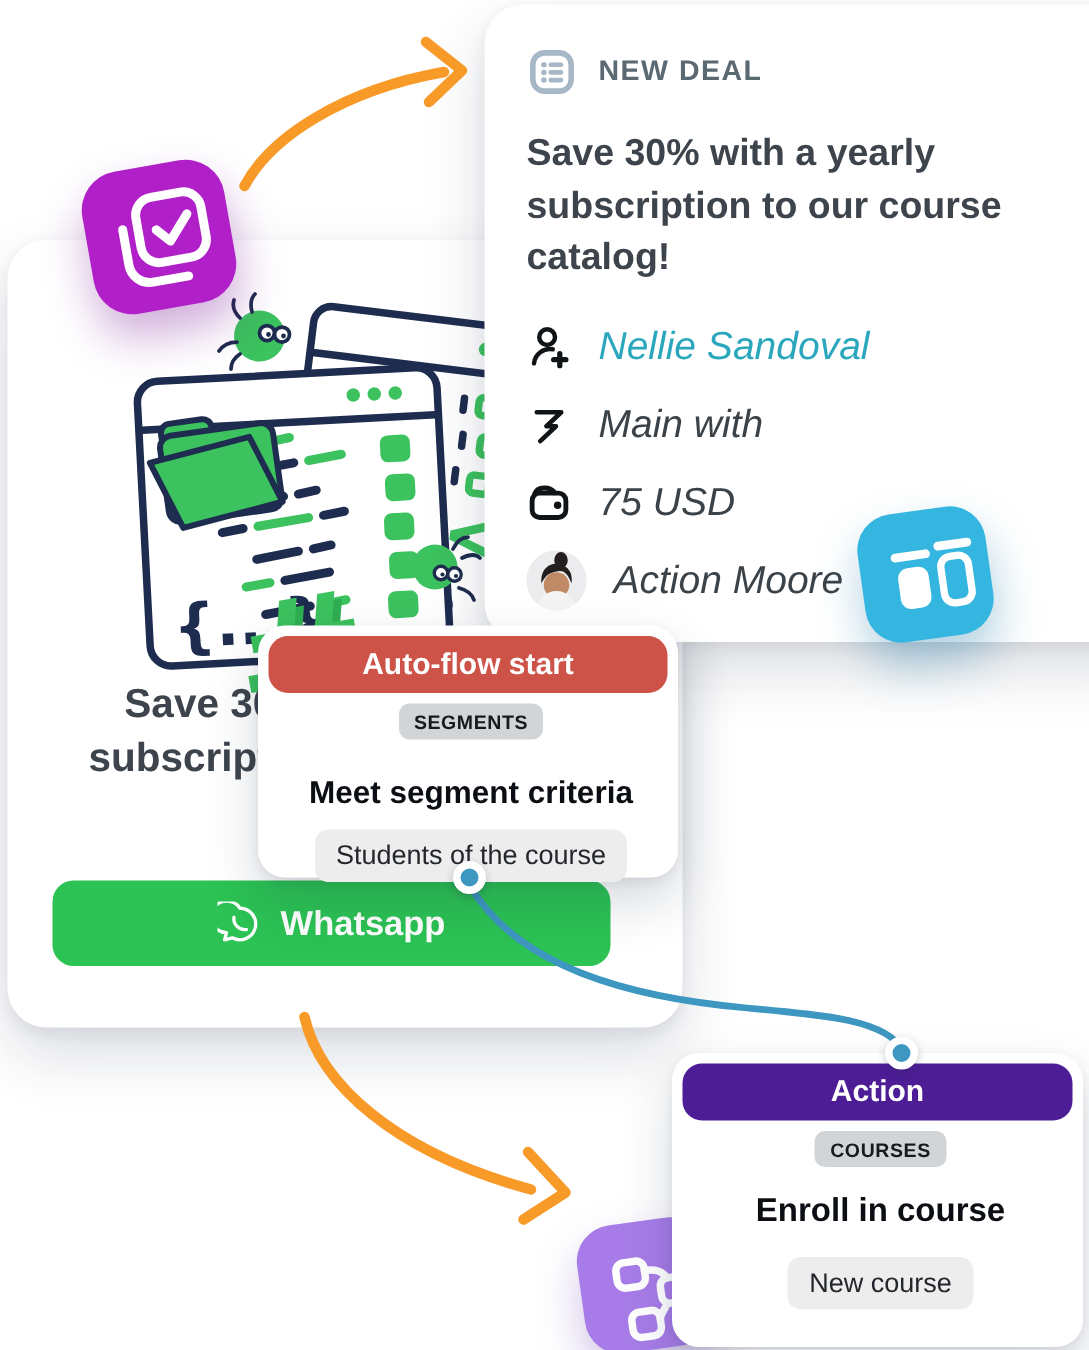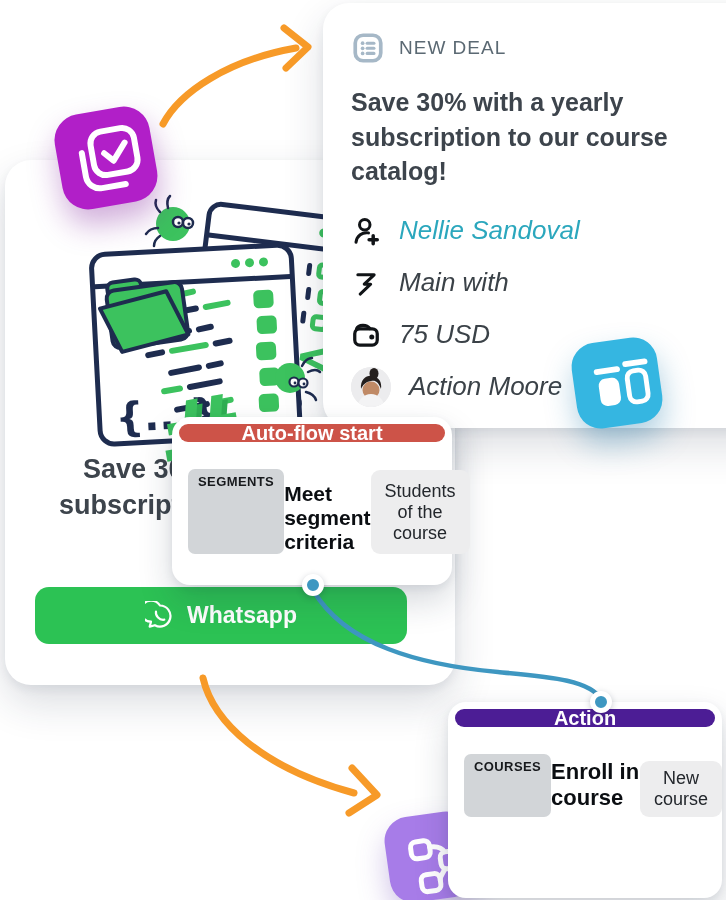--- a/index.html
+++ b/index.html
@@ -20,40 +20,40 @@
     font-size:27px; font-weight:bold; color:#3d444c; line-height:1.33; }
   .promo-title div { white-space:nowrap; }
   .whatsapp-btn { position:absolute; left:30px; top:427px; width:372px; height:57px;
     background:#2cc254; border:none; border-radius:14px; color:#fff; font-size:23px;
     font-weight:bold; display:flex; align-items:center; justify-content:center; gap:12px;
     font-family:inherit; cursor:pointer; }
 
   
   .newdeal-card { left:323px; top:3px; width:460px; height:425px; padding:26px 28px; }
   .newdeal-header { display:flex; align-items:center; gap:14px; margin-top:2px; }
-  .newdeal-header-label { font-size:19px; font-weight:normal; color:#5b6973; letter-spacing:1px; }
+  .newdeal-header-label { font-size:19px; font-weight:bold; color:#5b6973; letter-spacing:1px; }
   .newdeal-title { margin-top:20px; width:400px; font-size:25px; font-weight:bold;
     color:#3d444c; line-height:1.38; }
   .newdeal-fields { margin-top:24px; display:flex; flex-direction:column; gap:16px; }
   .field-row { display:flex; align-items:center; gap:18px; height:36px; }
   .field-icon { width:30px; display:flex; justify-content:center; flex:0 0 30px; }
   .field-label { font-size:26px; color:#3b4248;font-style:italic; }
   .field-label.link { color:#2ba7bd; }
 
   
   .node-card { border-radius:18px; box-shadow:0 16px 34px rgba(30,42,66,.18), 0 3px 8px rgba(30,42,66,.08); }
   .trigger-card { left:172px; top:417px; width:280px; height:168px; }
   .action-card  { left:448px; top:702px; width:274px; height:196px; }
-  .node-header { position:absolute; left:7px; right:7px; top:7px; height:18px; border-radius:13px;
+  .node-header { position:absolute; left:7px; right:7px; top:7px; height:38px; border-radius:13px;
     display:flex; align-items:center; justify-content:center; color:#fff;
     font-size:20px; font-weight:bold; }
   .trigger-card .node-header { background:#cd5348; }
   .action-card  .node-header { background:#4c1d95; }
-  .node-body { position:absolute; left:16px; right:0; top:41px; display:flex; flex-direction:row;
-    }
+  .node-body { position:absolute; left:4px; right:0; top:41px; display:flex; flex-direction:column;
+    align-items:center; }
   .node-badge { margin-top:11px; background:#d2d5d8; color:#17191c; border-radius:7px;
     padding:5px 10px 4px; font-size:13px; font-weight:bold; letter-spacing:.4px; }
   .node-title { margin-top:24px; font-size:21px; font-weight:bold; color:#0b0e12; }
   .action-card .node-title { margin-top:16px; font-size:22px; }
   .node-chip { margin-top:12px; background:#ededee; color:#23272c; border-radius:9px;
     padding:7px 14px; font-size:18px; border:none; font-family:inherit; cursor:pointer; }
   .action-card .node-chip { margin-top:18px; }
 
   
   .flow-dot { position:absolute; width:22px; height:22px; border-radius:50%;

